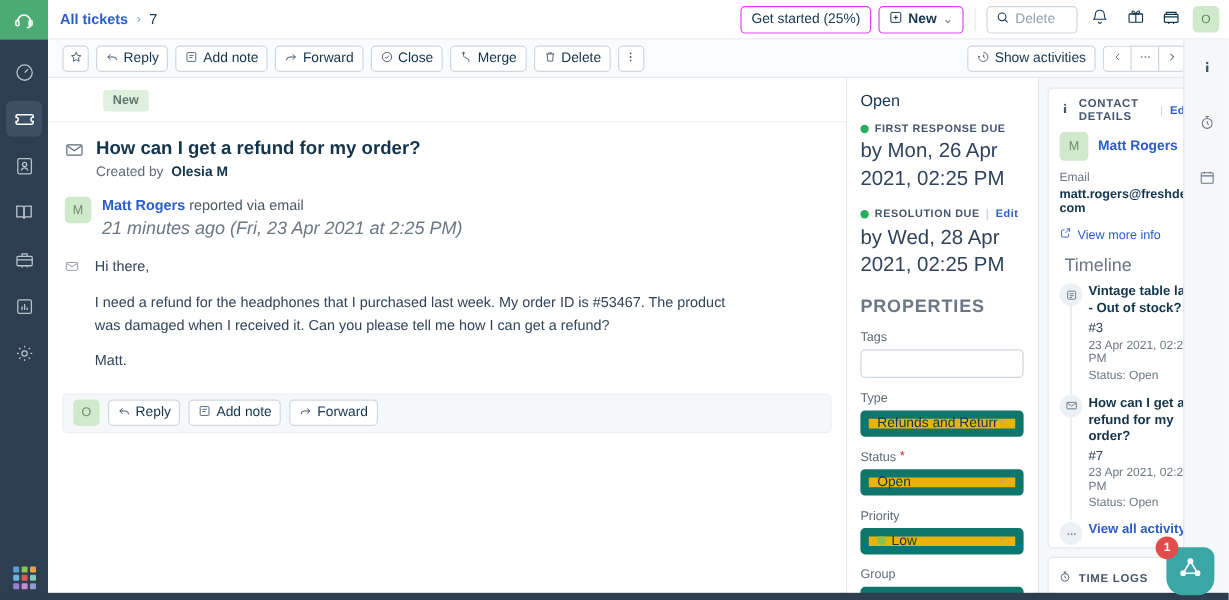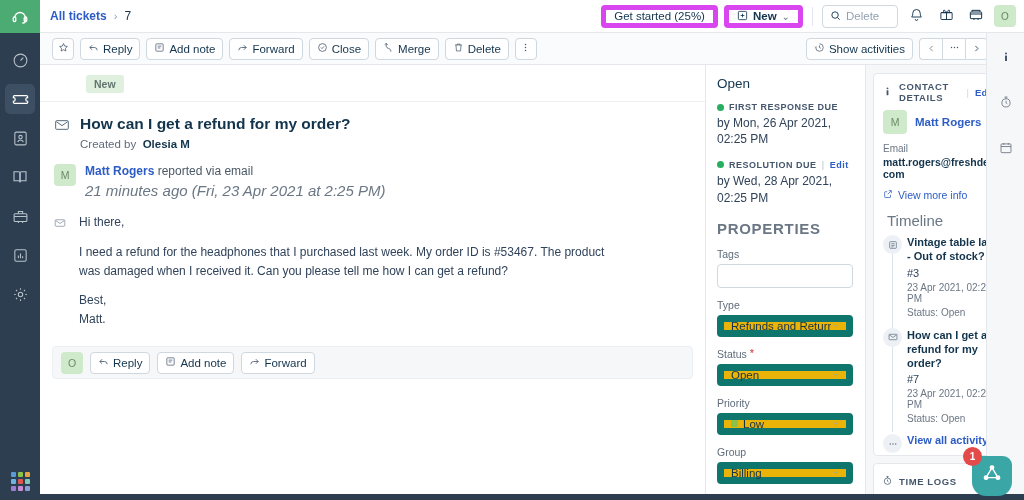--- a/index.html
+++ b/index.html
@@ -49,21 +49,21 @@
   .topbar {
     height: 33px; background: #fff; border-bottom: 1px solid #e4e8ed;
     display: flex; align-items: center; padding: 0 8px 0 10px; gap: 6px;
   }
   .crumb { display: flex; align-items: center; gap: 7px; font-size: 12px; }
   .crumb .link { color: #2c5cc5; cursor: pointer; font-weight: 600; }
   .crumb .sep { color: #92a2b1; font-size: 11px; }
   .crumb .cur { color: #12344d; }
   .topspacer { flex: 1; }
   .btn {
-    border: 5px solid #d946ef; background: #fff; border-radius: 4px;
+    border: 1px solid #d946ef; background: #fff; border-radius: 4px;
     font-size: 11.5px; color: #12344d; height: 23px; padding: 0 8px;
     display: inline-flex; align-items: center; gap: 5px; cursor: pointer;
     font-family: "Liberation Sans", sans-serif; white-space: nowrap;
   }
   .vline { width: 1px; height: 19px; background: #e4e8ed; margin: 0 3px; }
   .searchbox {
     border: 1px solid #cfd7df; border-radius: 4px; height: 23px; width: 76px;
     display: flex; align-items: center; gap: 5px; padding: 0 7px; cursor: text;
   }
   .searchbox span { font-size: 11.5px; color: #92a2b1; }
@@ -131,21 +131,21 @@
     border-radius: 4px; height: 33px; display: flex; align-items: center; gap: 7px; padding: 0 8px;
   }
 
   
   .props { width: 160px; flex: 0 0 160px; background: #fff; border-right: 1px solid #e4e8ed;
            padding: 11px 12px 0 11px; overflow: hidden; position: relative; }
   .props .state { font-size: 13.5px; color: #12344d; margin-bottom: 11px; }
   .duelabel { display: flex; align-items: center; gap: 5px; font-size: 9px; font-weight: bold;
               letter-spacing: .5px; color: #44566c; }
   .dot { width: 7px; height: 7px; border-radius: 50%; background: #27ae60; flex: 0 0 7px; }
-  .duevalue { font-size: 12px; color: #30435a; margin-top: 3px; line-height: 1.35; }
+  .duevalue { font-size: 17px; color: #30435a; margin-top: 3px; line-height: 1.35; }
   .editlink { color: #2c5cc5; font-size: 9px; font-weight: bold; cursor: pointer; }
   .duegroup { margin-bottom: 12px; }
   .sectitle { font-size: 15px; font-weight: bold; letter-spacing: .7px; color: #6b7785;
               margin: 14px 0 11px 0; }
   .field { margin-bottom: 11px; }
   .flabel { font-size: 10.5px; color: #5f6b7a; margin-bottom: 4px; display:flex; align-items:center; gap:3px;}
   .req { color: #d72d30; font-size: 11px; line-height: 1; }
   .inputbox {
     border: 1px solid #cfd7df; border-radius: 4px; height: 22px; background: #fff;
     display: flex; align-items: center; padding: 0 7px; font-size: 11.5px; color: #12344d;
@@ -516,21 +516,20 @@
         <div class="msgbody">
           <span class="smallmail">
             <svg width="12" height="12" viewBox="0 0 24 24" fill="none" stroke="currentColor" stroke-width="1.6">
               <rect x="2.5" y="5.5" width="19" height="13" rx="1.5"></rect>
                 <path d="M3.5 7l8.5 6 8.5-6"></path>
             </svg>
           </span>
           <div class="msgtext">
             <p>Hi there,</p>
             <p>I need a refund for the headphones that I purchased last week. My order ID is #53467. The product was damaged when I received it. Can you please tell me how I can get a refund?</p>
-            <p style="margin-bottom:0">Best,</p>
             <p>Matt.</p>
           </div>
         </div>
 
         <div class="replybar">
           <div class="av-green">O</div>
           <div class="abtn">
             <span>
               <svg width="11" height="11" viewBox="0 0 24 24" fill="none" stroke="#44566c" stroke-width="1.8">
                 <path d="M9 7L4 12l5 5"></path>

